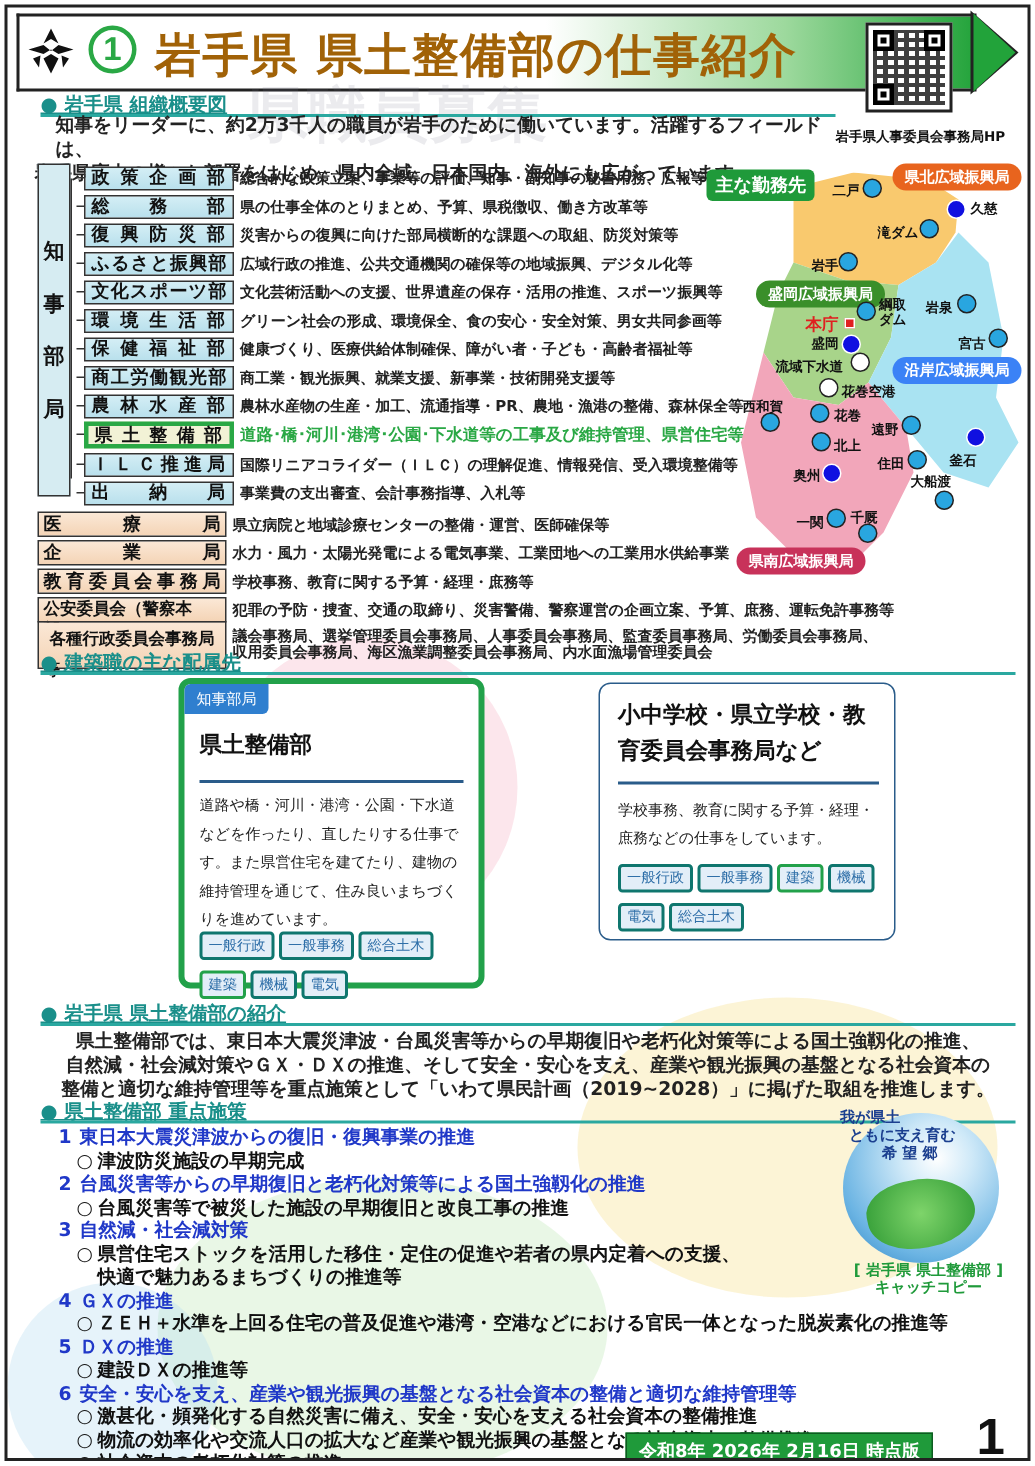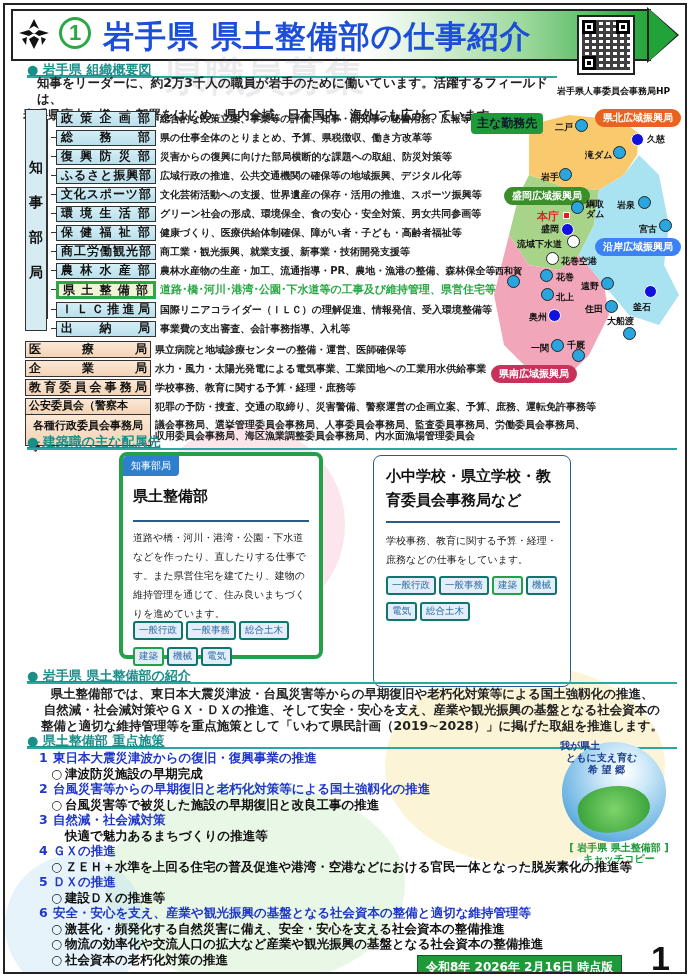--- a/index.html
+++ b/index.html
@@ -7,21 +7,21 @@
 body{font-family:"DejaVu Sans","Liberation Sans",sans-serif;color:#111;position:relative;}
 .frame{position:absolute;left:3px;top:3px;width:684px;height:971px;border:2px solid #222;background:#fff;overflow:hidden;}
 .bg-blob{position:absolute;border-radius:50%;opacity:.35;}
 
 .header{position:absolute;left:6px;top:4px;width:668px;height:52px;}
 .header-bar{position:absolute;left:0;top:0;width:640px;height:52px;background:linear-gradient(90deg,#fff 0%,#fff 55%,#9dd99d 80%,#22a33a 100%);border:2px solid #222;border-right:none;}
 .header-arrow{position:absolute;left:638px;top:0;width:0;height:0;border-top:26px solid transparent;border-bottom:26px solid transparent;border-left:28px solid #22a33a;}
 .header-arrow-outline{position:absolute;left:636px;top:-2px;width:0;height:0;border-top:28px solid transparent;border-bottom:28px solid transparent;border-left:32px solid #222;}
 .emblem{position:absolute;left:6px;top:8px;width:34px;height:34px;}
 .circle-num{position:absolute;left:48px;top:8px;width:32px;height:32px;border-radius:50%;border:3px solid #2aa845;color:#2aa845;font-weight:bold;font-size:22px;line-height:26px;text-align:center;font-family:"Liberation Sans",sans-serif;}
-.title{position:absolute;left:92px;top:7px;font-size:31px;font-weight:bold;letter-spacing:1px;color:#1d4ed8;white-space:nowrap;}
+.title{position:absolute;left:92px;top:7px;font-size:31px;font-weight:bold;letter-spacing:1px;color:#a16207;white-space:nowrap;}
 .qr{position:absolute;left:572px;top:10px;width:58px;height:60px;background:#fff;border:2px solid #222;padding:3px;}
 .qr-inner{width:100%;height:100%;background:
  repeating-linear-gradient(0deg,#000 0 3px,transparent 3px 6px),
  repeating-linear-gradient(90deg,#000 0 3px,#fff 3px 7px);opacity:.75;}
 .qr-corner{position:absolute;width:14px;height:14px;border:3px solid #000;background:#fff;}
 .qr-corner::after{content:"";position:absolute;left:2px;top:2px;width:4px;height:4px;background:#000;}
 .qr-caption{position:absolute;left:552px;top:80px;font-size:9px;white-space:nowrap;font-weight:bold;}
 
 .sec-head{position:absolute;left:22px;height:16px;font-size:13px;font-weight:bold;color:#1a8f8a;text-decoration:underline;white-space:nowrap;}
 .sec-line{position:absolute;height:2px;background:#2aa8a0;}
@@ -33,25 +33,25 @@
 .org-tick{width:5px;height:1.5px;background:#333;}
 .org-box{width:100px;height:16px;border:1.5px solid #333;background:linear-gradient(#d4eef5,#b9e0ec);font-size:12px;font-weight:bold;text-align:justify;text-align-last:justify;padding:0 4px;line-height:13px;letter-spacing:1px;}
 .org-box.hl{border:3px solid #2aa845;background:#f2f2d6;height:18px;line-height:12px;}
 .org-desc{margin-left:4px;font-size:10px;font-weight:bold;white-space:nowrap;color:#222;}
 .org-desc.hl{color:#2aa845;font-size:11px;}
 .org-row2{position:absolute;left:20px;height:17px;display:flex;align-items:center;}
 .org-box2{width:126px;height:17px;border:1.5px solid #333;background:linear-gradient(#fbe8d6,#f4d4b6);font-size:12px;font-weight:bold;padding:0 3px;line-height:14px;text-align:justify;text-align-last:justify;}
 .region-label{position:absolute;color:#fff;font-size:10px;font-weight:bold;padding:2px 8px;border-radius:10px;white-space:nowrap;}
 .map-dot{position:absolute;width:13px;height:13px;border-radius:50%;border:1.5px solid #222;}
 .map-lbl{position:absolute;font-size:9px;font-weight:bold;white-space:nowrap;color:#111;}
-.work-btn{position:absolute;left:466px;top:108px;background:#1f9a3a;color:#0f172a;font-size:12px;font-weight:bold;padding:2px 6px;border-radius:4px;white-space:nowrap;}
+.work-btn{position:absolute;left:466px;top:108px;background:#1f9a3a;color:#ffffff;font-size:12px;font-weight:bold;padding:2px 6px;border-radius:4px;white-space:nowrap;}
 
 .card{position:absolute;background:#fff;border-radius:8px;}
 .card1{left:114px;top:447px;width:204px;height:207px;border:4px solid #22a14a;}
-.card2{left:368px;top:450px;width:198px;height:232px;border:1.5px solid #2a5c8a;}
+.card2{left:394px;top:450px;width:198px;height:172px;border:1.5px solid #2a5c8a;}
 .card-tag{position:absolute;left:0;top:0;background:#2f7fcf;color:#fff;font-size:10px;padding:3px 8px;border-radius:4px 0 4px 0;}
 .card-title{position:absolute;font-size:15px;font-weight:bold;color:#111;line-height:24px;}
 .card-rule{position:absolute;height:1.5px;background:#2a5c8a;}
 .card-body{position:absolute;font-size:10px;line-height:19px;color:#222;}
 .chip{display:inline-block;font-size:9.5px;color:#2f6fa8;background:#e3eef8;border:2px solid #0f766e;border-radius:3px;padding:1px 4px;margin:0 3px 4px 0;}
 .chip.hl{border:2.5px solid #22a14a;}
 .chips{position:absolute;}
 
 .intro2{position:absolute;left:22px;top:681px;width:650px;font-size:12.5px;line-height:16px;font-weight:bold;color:#222;text-align:center;}
 
@@ -293,20 +293,21 @@
 
   <div class="sec-head" style="top:727px;">● 県土整備部 重点施策</div>
   <div class="sec-line" style="left:22px;top:742px;width:650px;"></div>
 
   <div class="pol">
     <div class="pol-h"><span class="n">1</span><span>東日本大震災津波からの復旧・復興事業の推進</span></div>
     <div class="pol-i"><span class="o">○</span><span>津波防災施設の早期完成</span></div>
     <div class="pol-h"><span class="n">2</span><span>台風災害等からの早期復旧と老朽化対策等による国土強靱化の推進</span></div>
     <div class="pol-i"><span class="o">○</span><span>台風災害等で被災した施設の早期復旧と改良工事の推進</span></div>
     <div class="pol-h"><span class="n">3</span><span>自然減・社会減対策</span></div>
+    <div class="pol-i"><span class="o">○</span><span>県営住宅ストックを活用した移住・定住の促進や若者の県内定着への支援、</span></div>
     <div class="pol-i cont">快適で魅力あるまちづくりの推進等</div>
     <div class="pol-h"><span class="n">4</span><span>ＧＸの推進</span></div>
     <div class="pol-i"><span class="o">○</span><span>ＺＥＨ＋水準を上回る住宅の普及促進や港湾・空港などにおける官民一体となった脱炭素化の推進等</span></div>
     <div class="pol-h"><span class="n">5</span><span>ＤＸの推進</span></div>
     <div class="pol-i"><span class="o">○</span><span>建設ＤＸの推進等</span></div>
     <div class="pol-h"><span class="n">6</span><span>安全・安心を支え、産業や観光振興の基盤となる社会資本の整備と適切な維持管理等</span></div>
     <div class="pol-i"><span class="o">○</span><span>激甚化・頻発化する自然災害に備え、安全・安心を支える社会資本の整備推進</span></div>
     <div class="pol-i"><span class="o">○</span><span>物流の効率化や交流人口の拡大など産業や観光振興の基盤となる社会資本の整備推進</span></div>
     <div class="pol-i"><span class="o">○</span><span>社会資本の老朽化対策の推進</span></div>
   </div>

